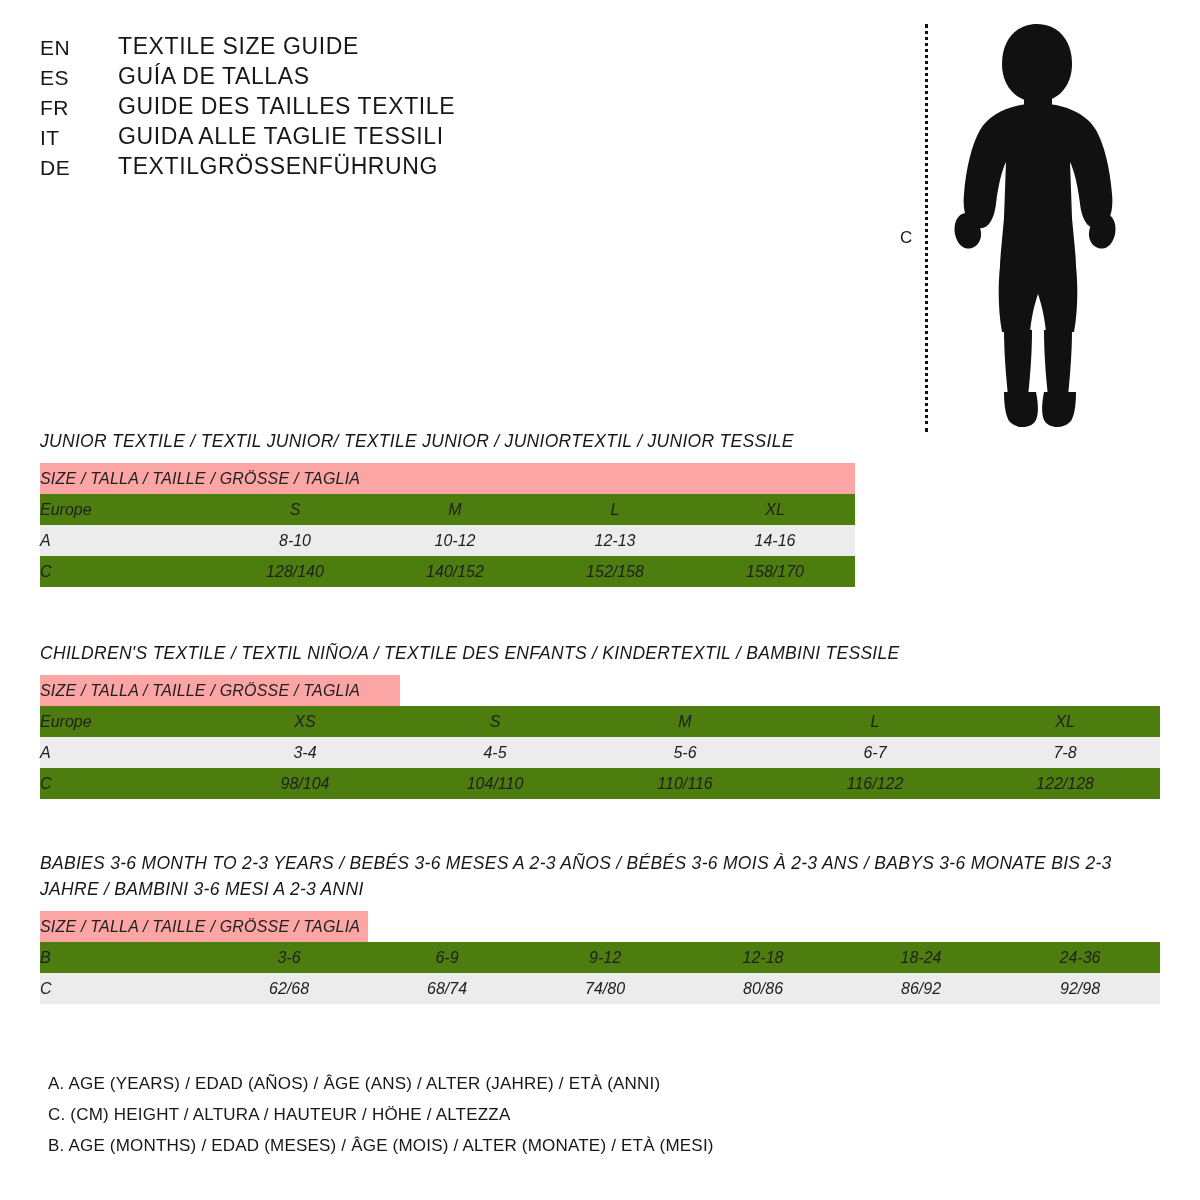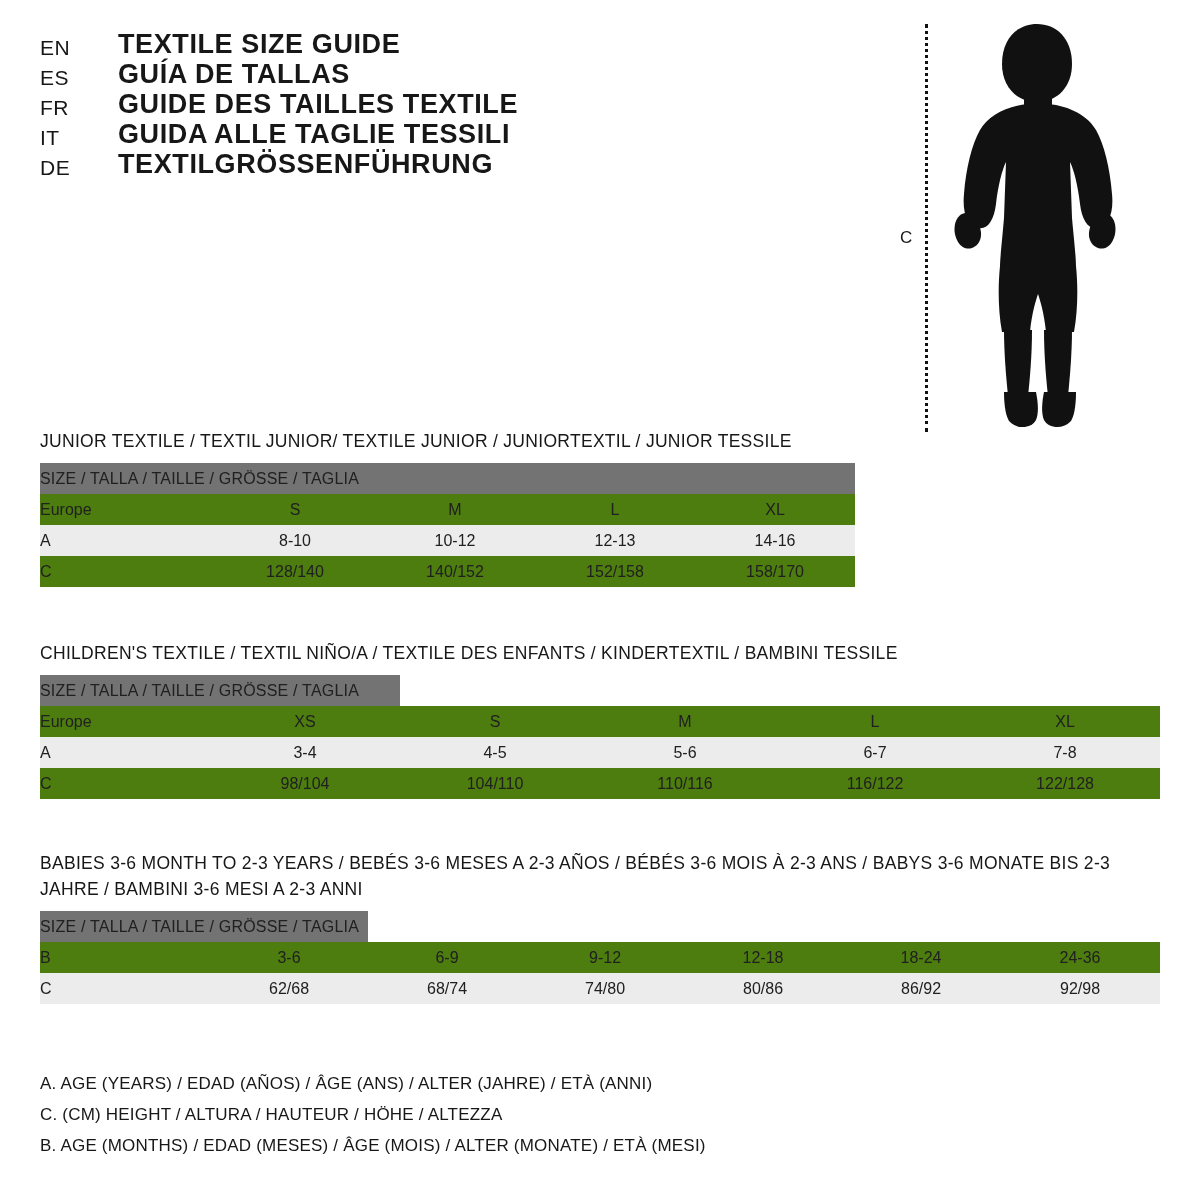--- a/index.html
+++ b/index.html
@@ -35,23 +35,23 @@
     height: 30px;
   }
   .title-lang {
     width: 78px;
     font-size: 21px;
     letter-spacing: 0.5px;
     font-weight: 400;
     color: #171717;
   }
   .title-text {
-    font-size: 27px;
+    font-size: 23px;
     letter-spacing: 0.6px;
-    font-weight: 700;
+    font-weight: 400;
     color: #171717;
     text-transform: uppercase;
   }
 
   
   .figure-wrap {
     position: absolute;
     right: 70px;
     top: 10px;
     width: 230px;
@@ -78,20 +78,21 @@
     top: 8px;
     width: 185px;
     height: 412px;
   }
 
   
   .section {
     position: absolute;
     left: 40px;
     width: 1120px;
+    font-style: italic;
   }
   .section-title {
     font-size: 17.5px;
     letter-spacing: 0.3px;
     color: #171717;
     text-transform: uppercase;
     margin-bottom: 9px;
     line-height: 26px;
   }
 
@@ -101,39 +102,39 @@
     table-layout: fixed;
   }
   table.size-table td {
     font-size: 16px;
     color: #202020;
     padding: 0;
     height: 31px;
     vertical-align: middle;
   }
   .hdr-band td {
-    background: #737373;
+    background: #fca5a5;
     color: #1a1a1a;
     font-size: 15.5px;
     letter-spacing: 0.2px;
     padding-left: 6px;
     height: 26px;
   }
   .row-light td { background: #4d7c0f; }
   .row-shade td { background: #ececec; }
   .cell-label {
     padding-left: 6px;
     text-align: left;
   }
   .cell-val { text-align: center; }
 
   
   .footnotes {
     position: absolute;
-    left: 40px;
+    left: 48px;
     width: 1120px;
   }
   .footnote {
     font-size: 17px;
     letter-spacing: 0.2px;
     color: #171717;
     line-height: 31px;
     text-transform: uppercase;
   }
 </style>

